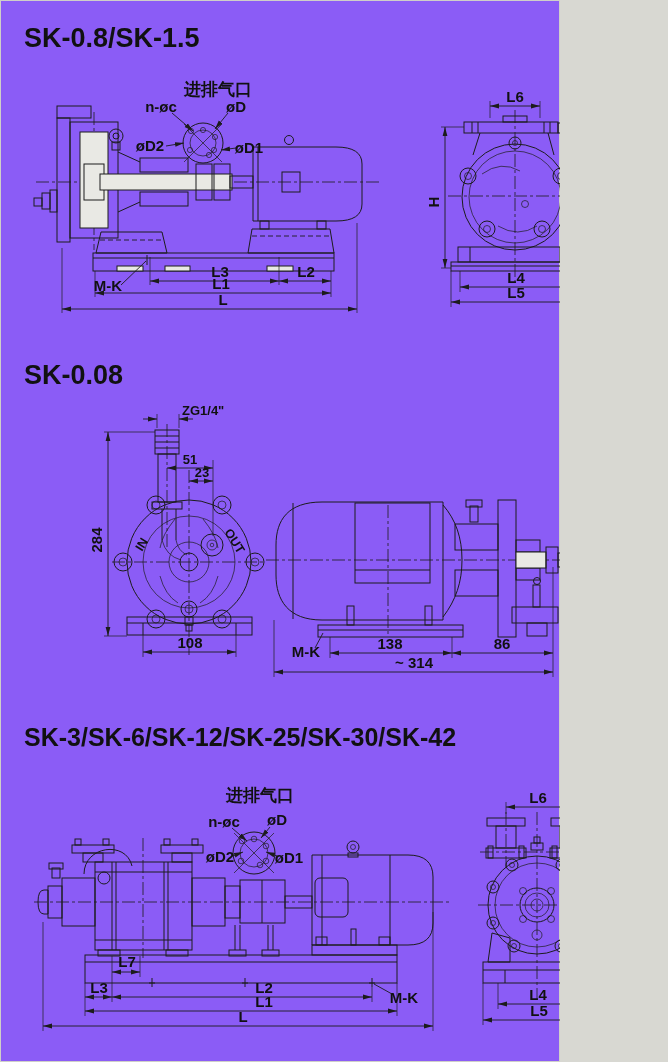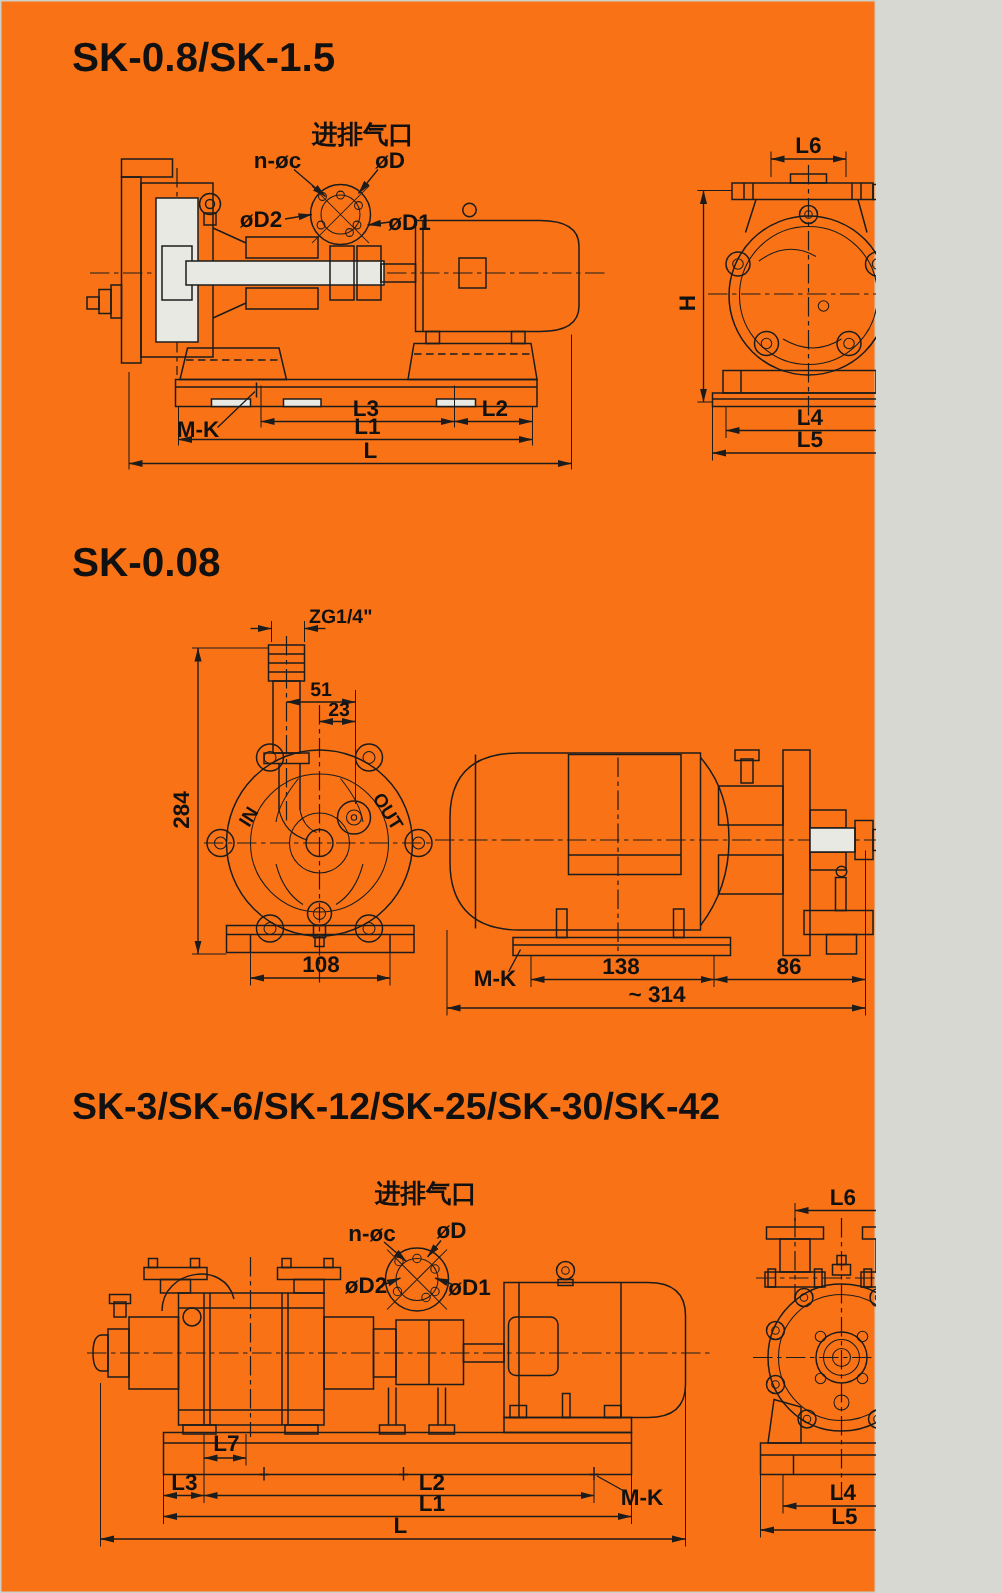--- a/index.html
+++ b/index.html
@@ -1,18 +1,18 @@
 <!DOCTYPE html>
 <html><head>
 <meta charset="utf-8">
 <style>
   html,body{margin:0;padding:0;background:#d8d8d2;}
-  #stage{position:relative;width:560px;height:1062px;background:#f97316;
+  #stage{position:relative;width:560px;height:1062px;background:#8b5cf6;
          box-shadow:inset 0 0 0 1px #cfcfc9;overflow:hidden;
-         font-family:"Liberation Sans",sans-serif;padding-left:24px;}
+         font-family:"Liberation Sans",sans-serif;}
   svg{display:block}
   .ln{stroke:#1c1c1c;stroke-width:1;fill:none;stroke-linejoin:miter}
   .thin{stroke:#1c1c1c;stroke-width:.7;fill:none}
   .bgf{stroke:#1c1c1c;stroke-width:1;fill:#e9e9e4}
   .cl{stroke:#1c1c1c;stroke-width:.8;fill:none;stroke-dasharray:13 3 3 3}
   .dsh{stroke:#1c1c1c;stroke-width:.9;fill:none;stroke-dasharray:5 3}
   .dm{stroke:#1c1c1c;stroke-width:.9;fill:none}
   text{fill:#111;font-family:"Liberation Sans",sans-serif;font-weight:700}
   .t27{font-size:27px}.t25{font-size:25px}.t17{font-size:17px}
   .t15{font-size:15px}.t13{font-size:13px}.t12{font-size:12.5px}

